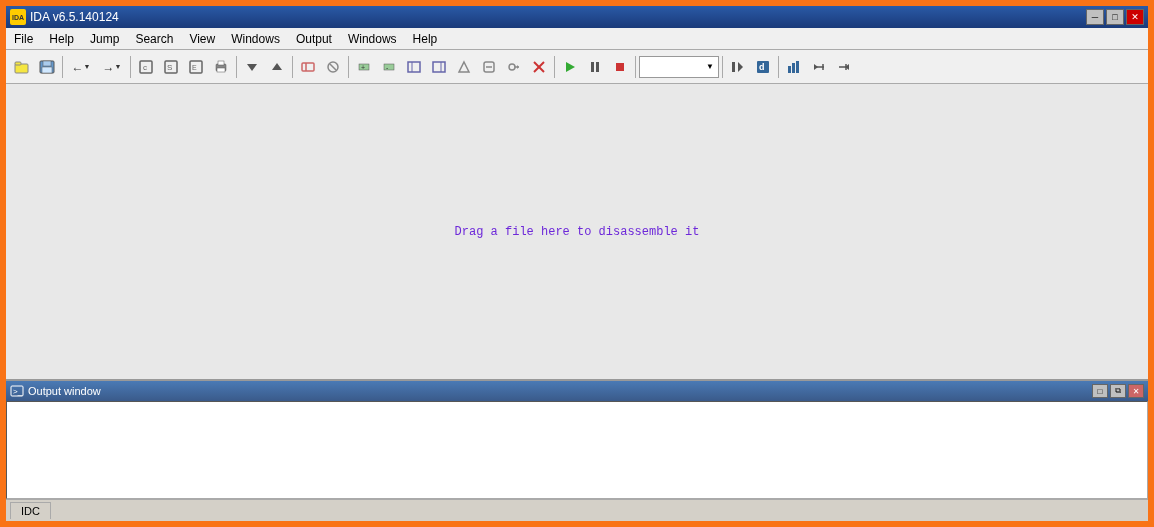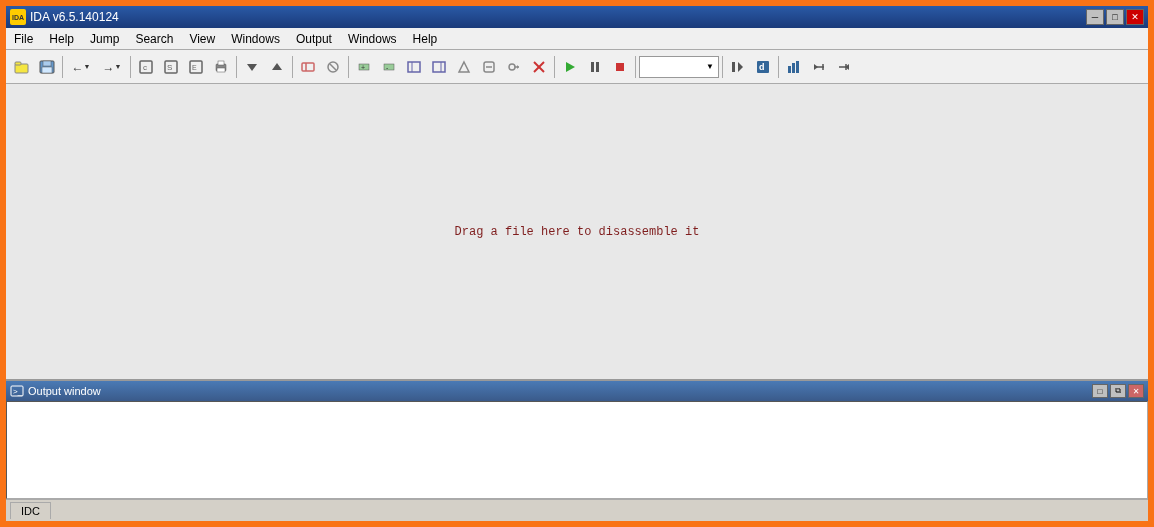--- a/index.html
+++ b/index.html
@@ -427,21 +427,21 @@
           <line x1="2" y1="7" x2="12" y2="7" stroke="#555" stroke-width="1.5"></line>
           <line x1="9" y1="4" x2="9" y2="10" stroke="#555" stroke-width="1.5"></line>
           <polygon points="12,4 12,10 8,7" fill="#555"></polygon>
         </svg>
     </div>
   </div>
 
   <div id="content-area">
 
     <div id="main-area" style="flex:1; background:#e8e8e8; display:flex; align-items:center; justify-content:center;">
-      <span id="drag-text" style="font-family:'Courier New',Courier,monospace; font-size:12px; color:#7f1d1d;">Drag a file here to disassemble it</span>
+      <span id="drag-text" style="font-family:'Courier New',Courier,monospace; font-size:12px; color:#6d28d9;">Drag a file here to disassemble it</span>
     </div>
 
     <div id="output-panel">
       <div id="output-titlebar">
         <div id="output-titlebar-left">
           <svg width="14" height="14" viewBox="0 0 14 14">
             <rect x="1" y="2" width="12" height="10" rx="1" fill="none" stroke="white" stroke-width="1"></rect>
             <text x="3" y="10" font-size="8" fill="white">&gt;_</text>
           </svg>
           <span>Output window</span>

